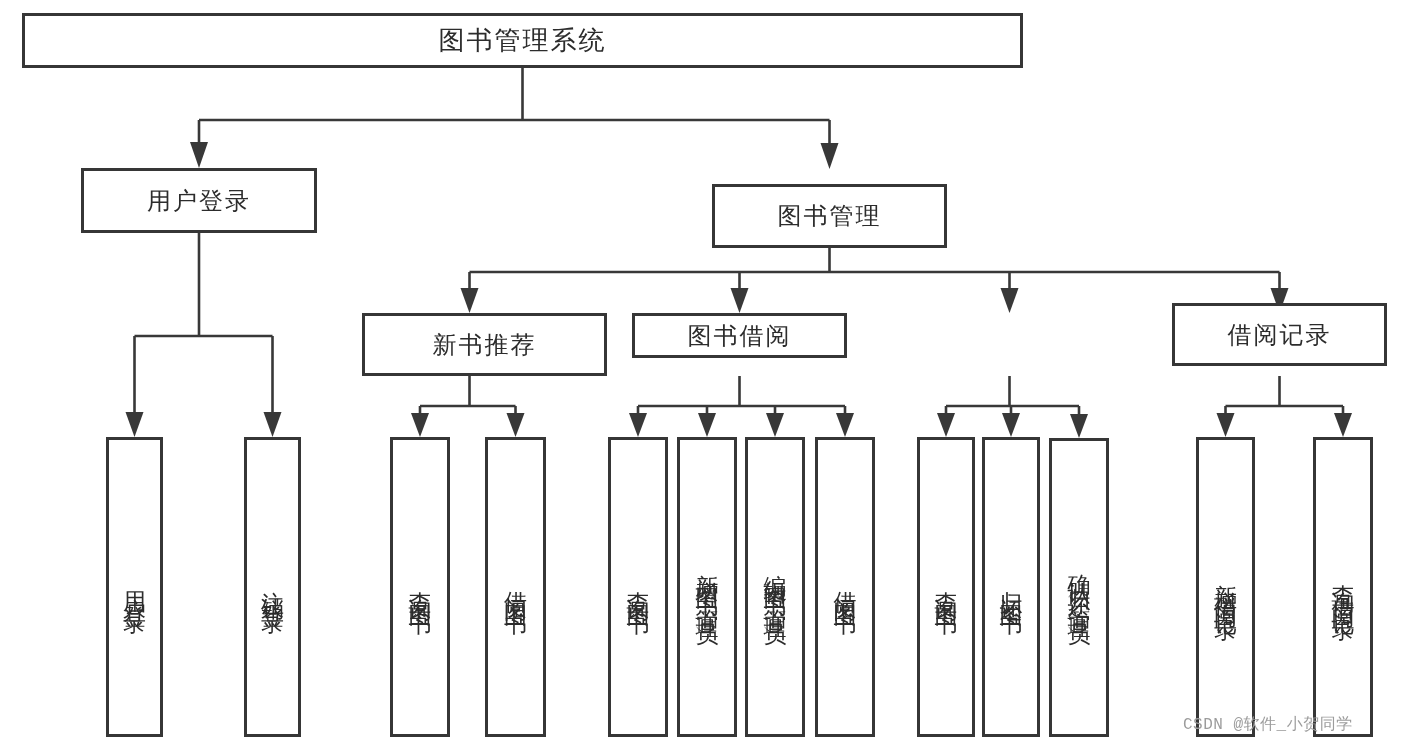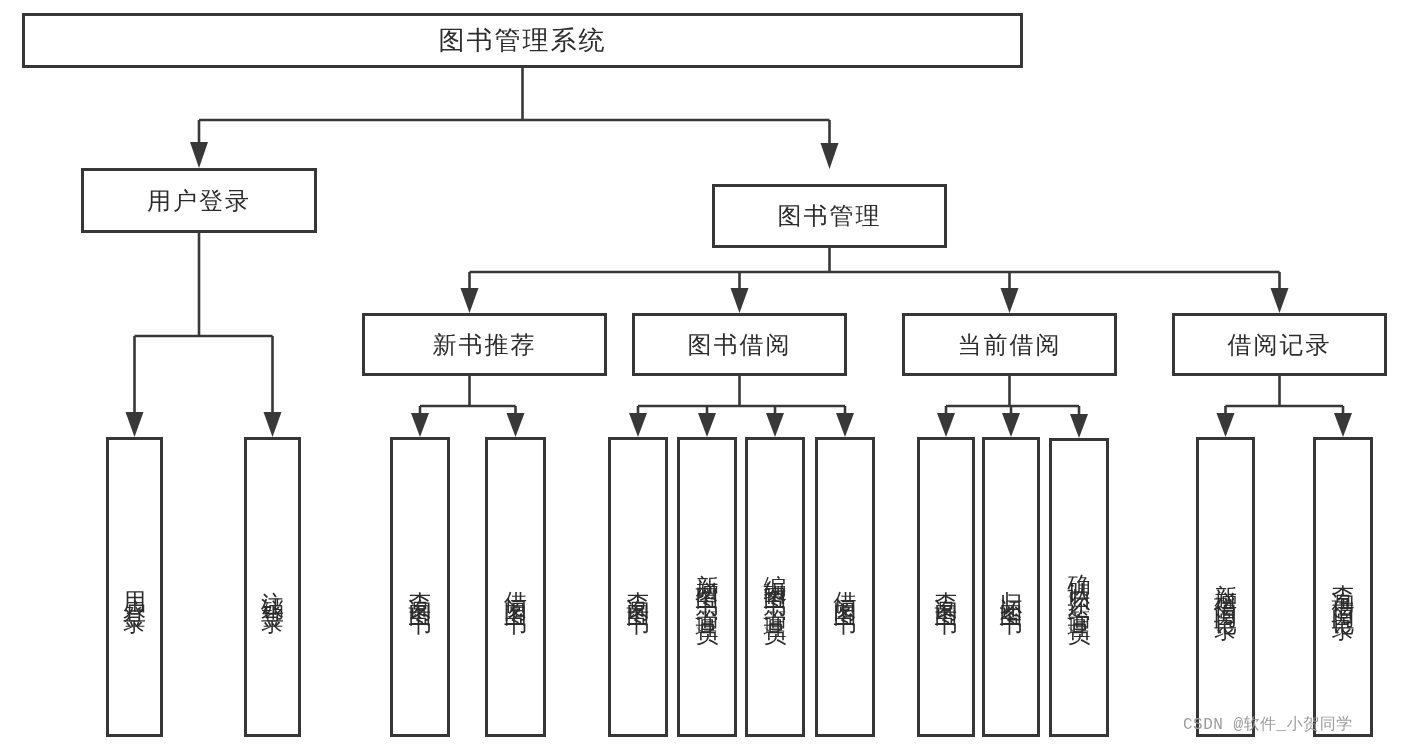--- a/index.html
+++ b/index.html
@@ -87,27 +87,24 @@
   <div class="node h" style="left:81px;top:168px;width:236px;height:65px">
     <span>用户登录</span>
   </div>
   <div class="node h" style="left:712px;top:184px;width:235px;height:64px">
     <span>图书管理</span>
   </div>
 
   <div class="node h" style="left:362px;top:313px;width:245px;height:63px">
     <span>新书推荐</span>
   </div>
-  <div class="node h" style="left:632px;top:313px;width:215px;height:63px">
+  <div class="node h" style="left:632px;top:313px;width:215px;height:45px">
     <span>图书借阅</span>
   </div>
-  <div class="node h" style="left:902px;top:313px;width:215px;height:63px">
-    <span>当前借阅</span>
-  </div>
-  <div class="node h" style="left:1172px;top:313px;width:215px;height:63px">
+  <div class="node h" style="left:1172px;top:303px;width:215px;height:63px">
     <span>借阅记录</span>
   </div>
 
   <div class="node v" style="left:106px;top:437px;width:57px;height:300px">
     <span>用户登录</span>
   </div>
   <div class="node v" style="left:244px;top:437px;width:57px;height:300px">
     <span>注销登录</span>
   </div>
 

